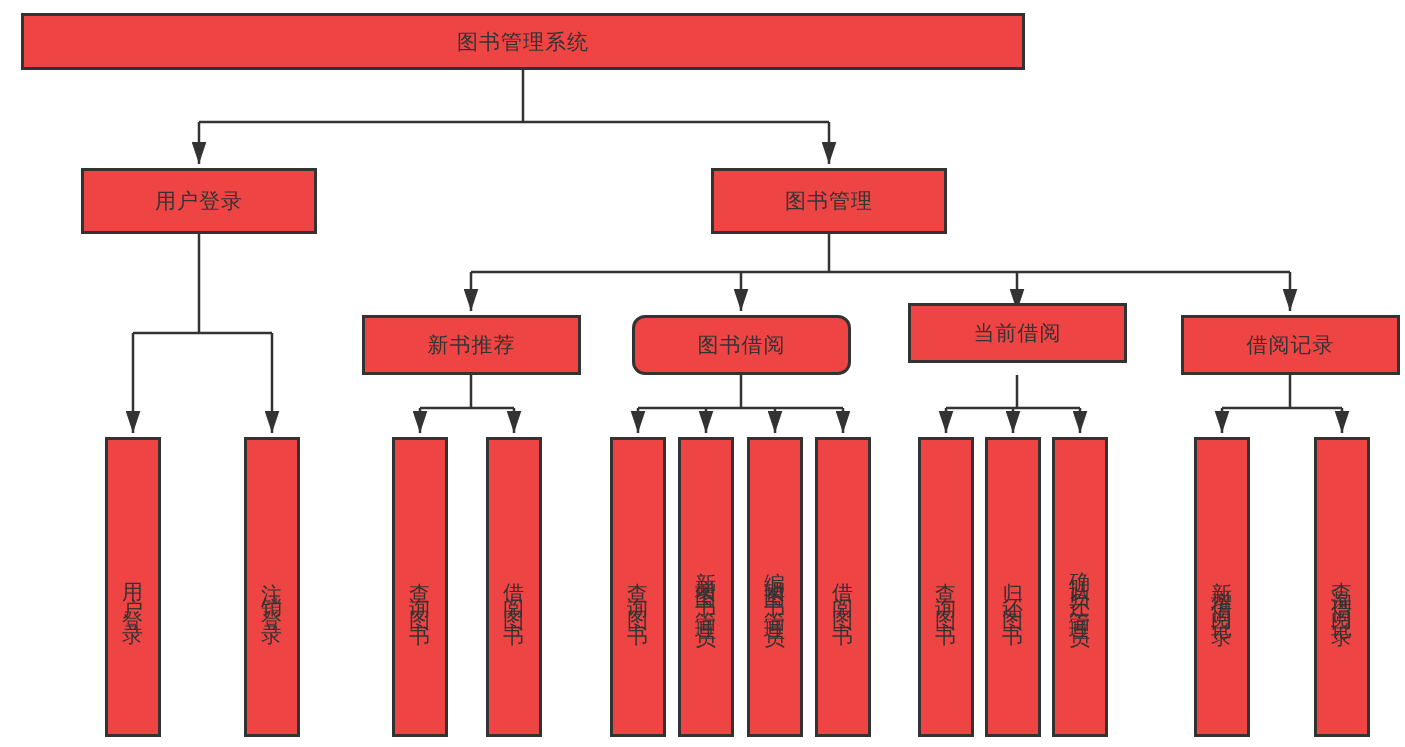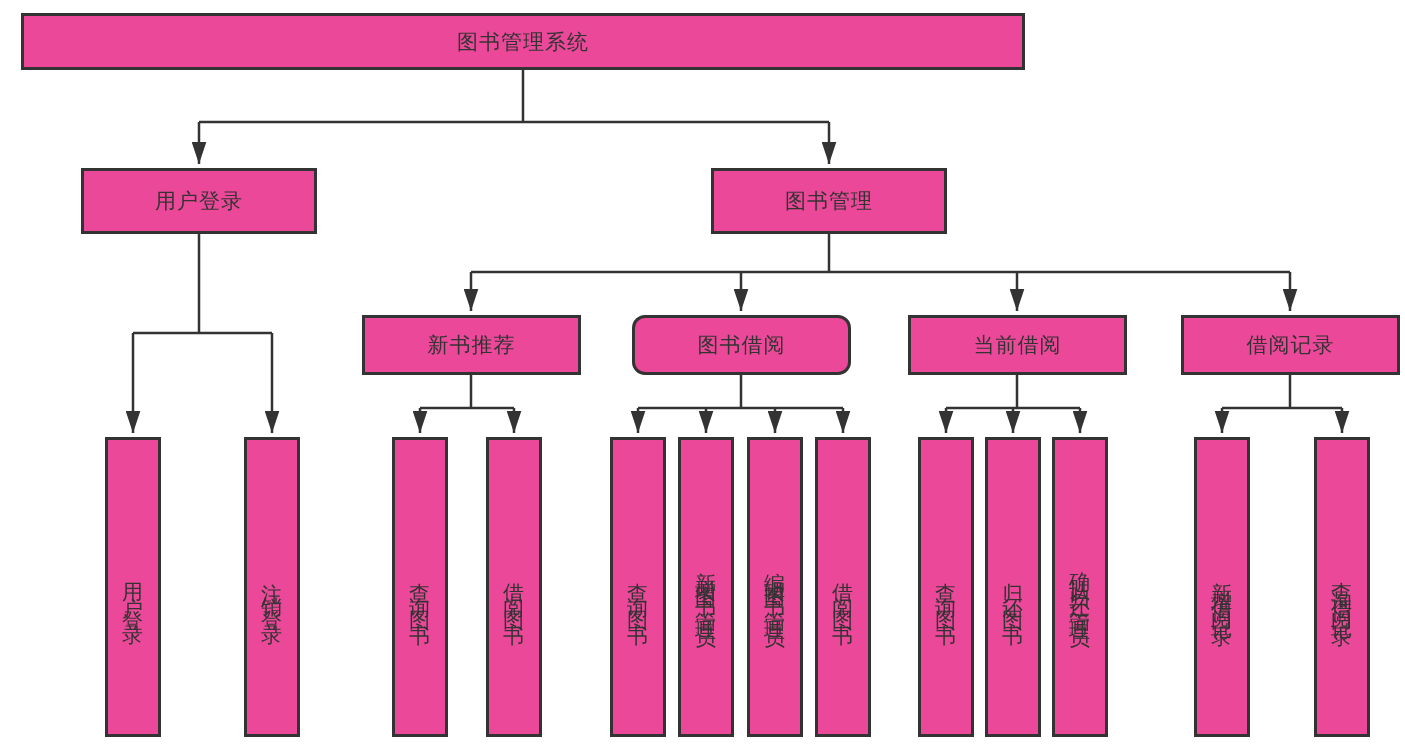--- a/index.html
+++ b/index.html
@@ -15,21 +15,21 @@
   }
   .connectors {
     position: absolute;
     left: 0; top: 0;
     width: 1405px; height: 747px;
     z-index: 1;
   }
   .node {
     position: absolute;
     border: 3px solid #333333;
-    background: #ec4899;
+    background: #ef4444;
     display: flex;
     align-items: center;
     justify-content: center;
     z-index: 2;
     font-size: 21px;
     letter-spacing: 1px;
     color: #333333;
   }
   .node-v {
     writing-mode: vertical-rl;
@@ -117,21 +117,21 @@
   <div class="node" style="left:362px; top:315px; width:219px; height:60px;">
     <span>新书推荐</span>
   </div>
 
   <div class="node" style="left:711px; top:168px; width:236px; height:66px;">
     <span>图书管理</span>
   </div>
   <div class="node" style="left:632px; top:315px; width:219px; height:60px;border-radius:13px;">
     <span>图书借阅</span>
   </div>
-  <div class="node" style="left:908px; top:315px; width:219px; height:60px;">
+  <div class="node" style="left:908px; top:303px; width:219px; height:60px;">
     <span>当前借阅</span>
   </div>
   <div class="node" style="left:1181px; top:315px; width:219px; height:60px;">
     <span>借阅记录</span>
   </div>
 
   <div class="node node-v v4" style="left:105px; top:437px; width:56px; height:300px;">
     <span>用户登录</span>
   </div>
   <div class="node node-v v4" style="left:244px; top:437px; width:56px; height:300px;">

